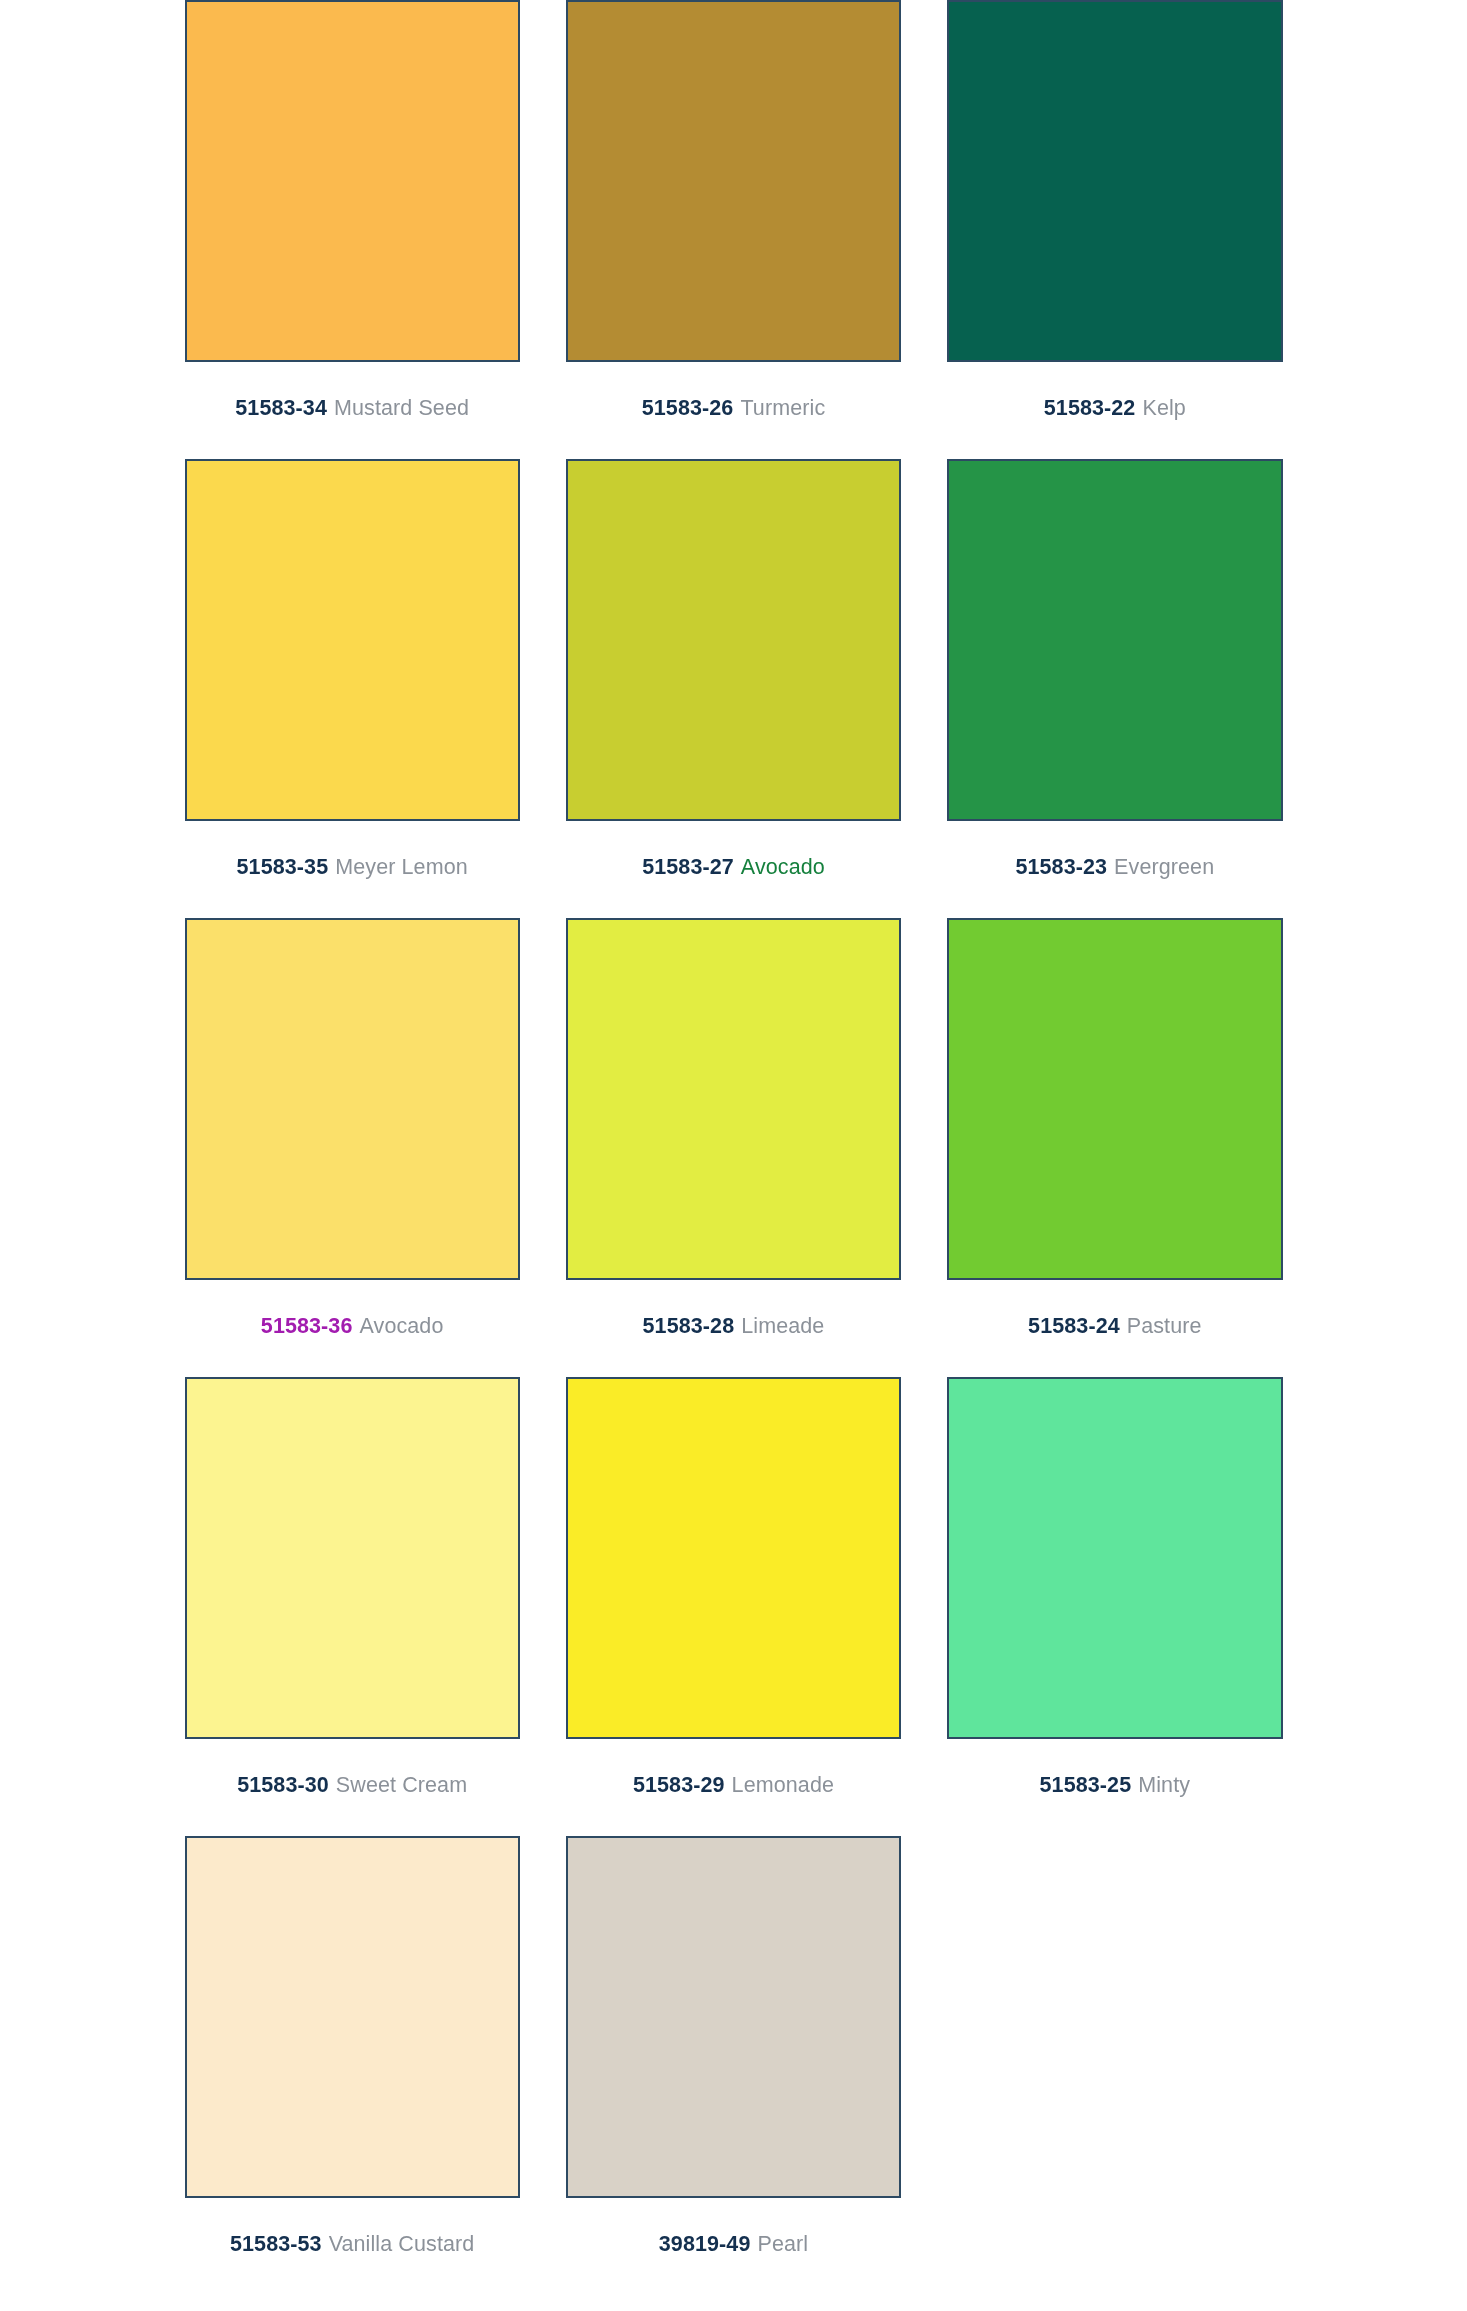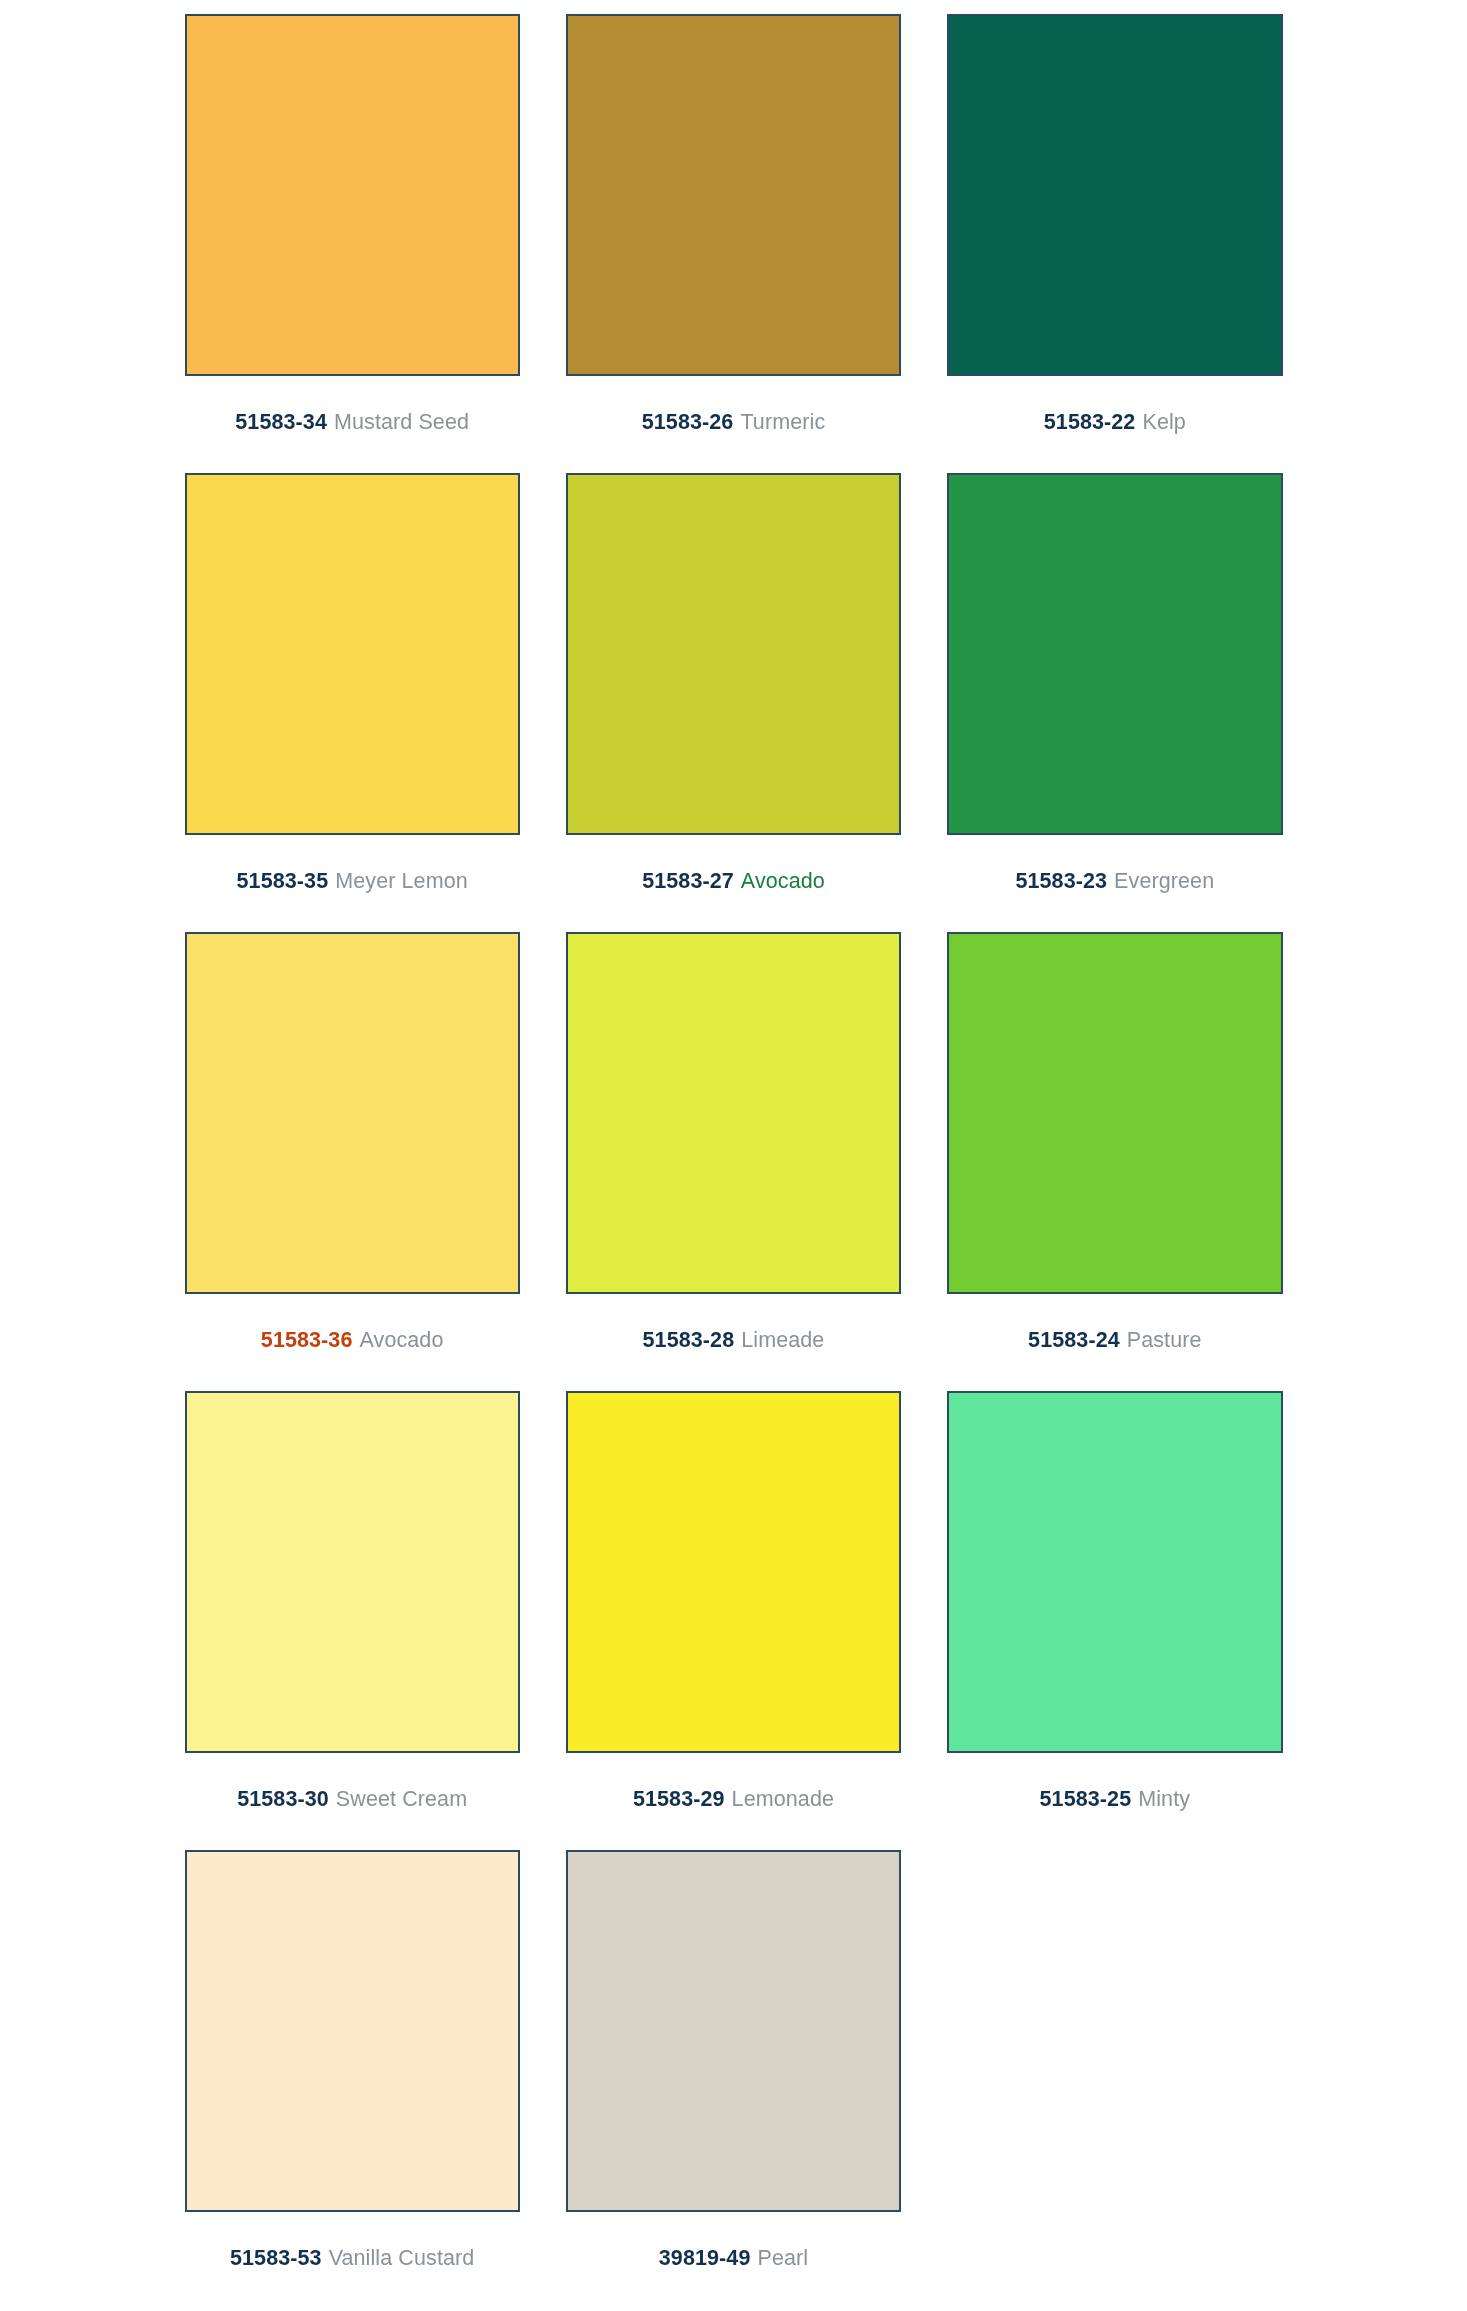--- a/index.html
+++ b/index.html
@@ -17,21 +17,20 @@
   }
 
   #swatch-grid {
     display: grid;
     grid-template-columns: repeat(3, 1fr);
     grid-template-rows: repeat(5, 1fr);
     column-gap: 46px;
     row-gap: 0px;
     width: 1098px;
     margin: 0 auto;
-    padding-top: 14px;
     box-sizing: content-box;
   }
 
   .swatch-cell {
     display: flex;
     flex-direction: column;
     align-items: stretch;
     height: 459px;
     box-sizing: border-box;
   }
@@ -107,21 +106,21 @@
     <div class="swatch-cell">
       <div class="swatch-chip" style="background-color: rgb(37, 148, 71); border-color: rgb(45, 74, 99);"></div>
       <div class="swatch-label">
         <span class="swatch-code" style="color: rgb(20, 48, 79);">51583-23</span>
         <span class="swatch-name" style="color: rgb(139, 145, 153);">Evergreen</span>
       </div>
     </div>
     <div class="swatch-cell">
       <div class="swatch-chip" style="background-color: rgb(251, 224, 106); border-color: rgb(45, 74, 99);"></div>
       <div class="swatch-label">
-        <span class="swatch-code" style="color: #c2410c;">51583-36</span>
+        <span class="swatch-code" style="color: #a21caf;">51583-36</span>
         <span class="swatch-name" style="color: rgb(139, 145, 153);">Avocado</span>
       </div>
     </div>
     <div class="swatch-cell">
       <div class="swatch-chip" style="background-color: rgb(226, 237, 66); border-color: rgb(45, 74, 99);"></div>
       <div class="swatch-label">
         <span class="swatch-code" style="color: rgb(20, 48, 79);">51583-28</span>
         <span class="swatch-name" style="color: rgb(139, 145, 153);">Limeade</span>
       </div>
     </div>

